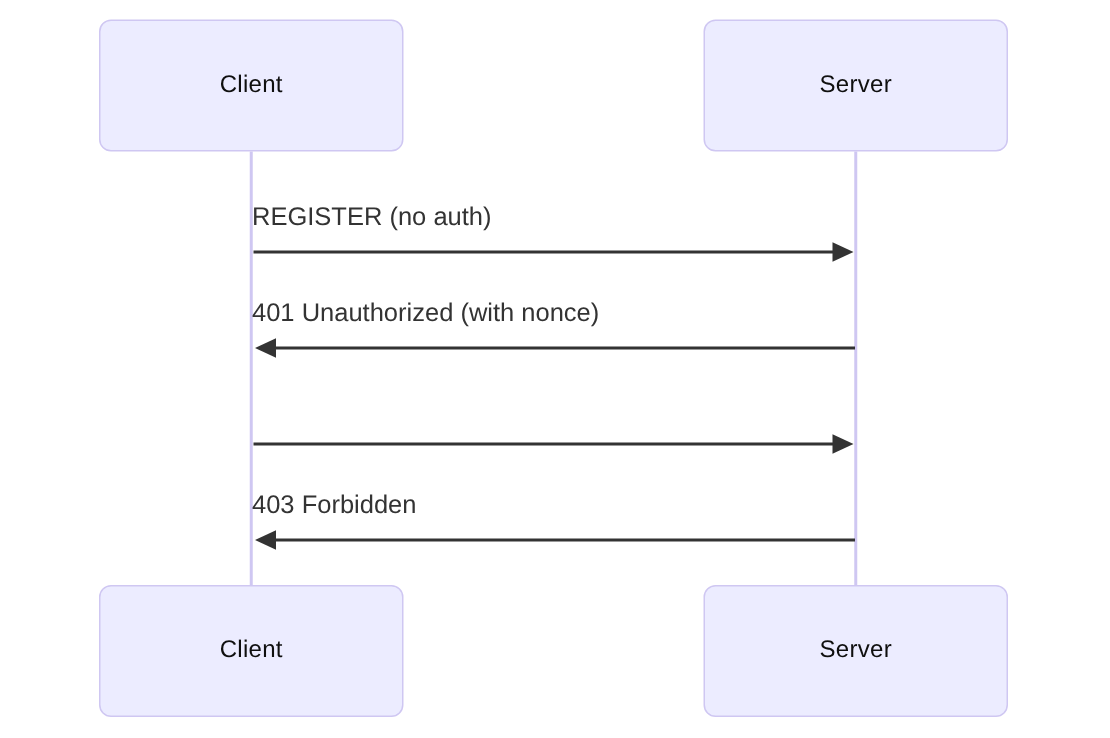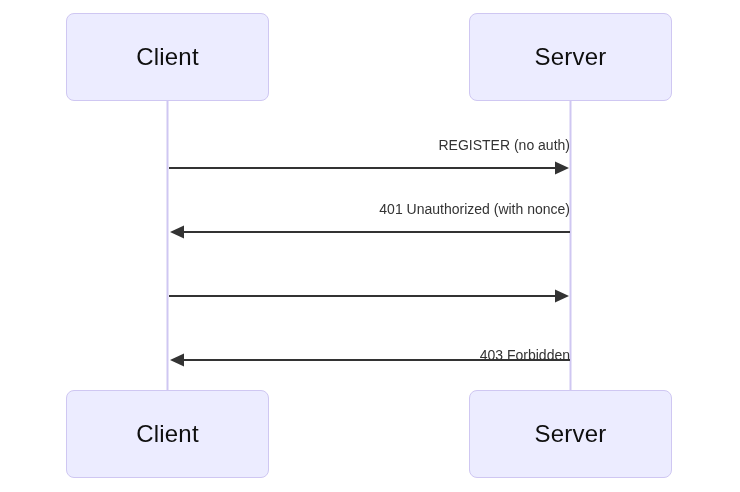--- a/index.html
+++ b/index.html
@@ -20,21 +20,21 @@
     width: 201px;
     height: 86px;
     background: var(--actor-fill, #ECECFF);
     border: 1px solid var(--actor-border, #CFC7F2);
     border-radius: 8px;
     display: flex;
     align-items: center;
     justify-content: center;
   }
   .actor-box .actor-label {
-    font-size: 24px;
+    font-size: 16px;
     color: var(--actor-text, #0F0F0F);
     letter-spacing: 0.2px;
   }
   .actor-top-left    { left: 66px;  top: 13px; }
   .actor-top-right   { left: 469px; top: 13px; }
   .actor-bottom-left { left: 66px;  top: 390px; }
   .actor-bottom-right{ left: 469px; top: 390px; }
 
   .overlay {
     position: absolute;
@@ -54,30 +54,30 @@
   }
   .msg-head {
     fill: var(--arrow, #333333);
     stroke: none;
   }
   .msg-label {
     position: absolute;
     left: 168px;
     width: 402px;
     height: 26px;
-    text-align: right;
-    font-size: 14px;
+    text-align: left;
+    font-size: 17px;
     line-height: 26px;
     color: var(--message-text, #333333);
     white-space: nowrap;
   }
   .msg-label-1 { top: 132px; }
   .msg-label-2 { top: 196px; }
   .msg-label-3 { top: 260px; }
-  .msg-label-4 { top: 342px; }
+  .msg-label-4 { top: 324px; }
 </style>
 </head>
 <body>
 
 <div class="diagram">
 
   <div class="actor-box actor-top-left">
     <span class="actor-label">Client</span>
   </div>
   <div class="actor-box actor-top-right">

